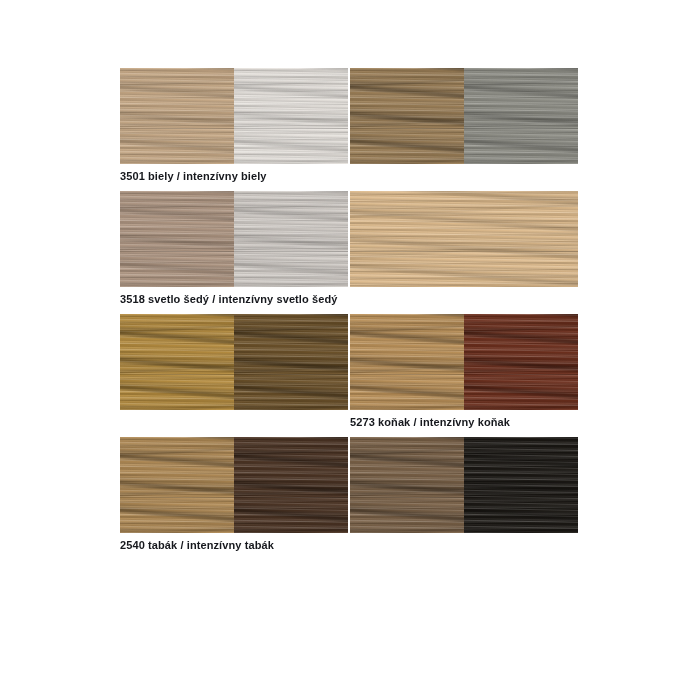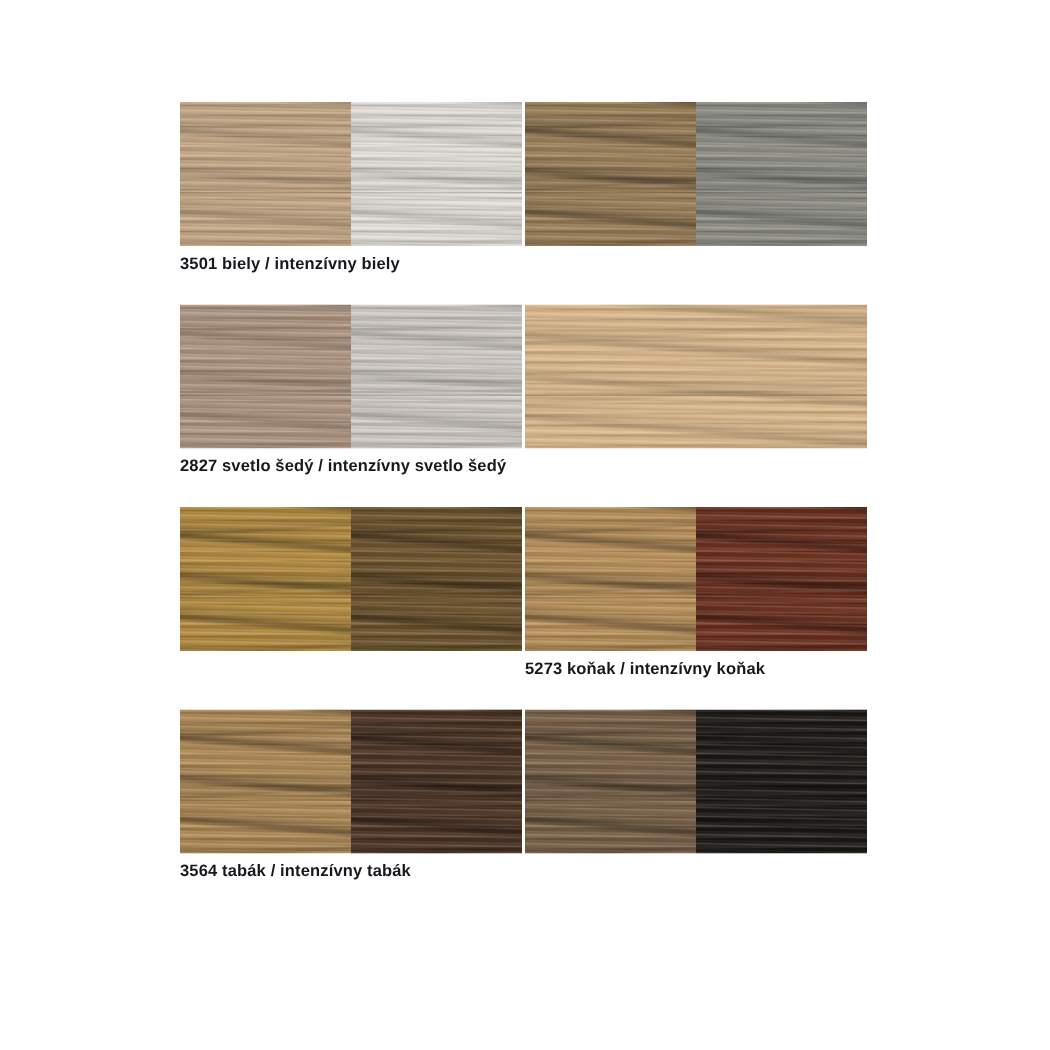--- a/index.html
+++ b/index.html
@@ -113,21 +113,21 @@
     pointer-events: none;
   }
 
   
   .caption {
     font-size: 11px;
     font-weight: bold;
     color: #16181d;
     letter-spacing: 0.1px;
     white-space: nowrap;
-    padding: 6px 0 20px 0;
+    padding: 6px 0 8px 0;
     line-height: 13px;
   }
 </style>
 </head>
 <body>
 
 <div id="chart">
     <div class="row">
       <div class="cell">
         <div class="swatch">
@@ -154,21 +154,21 @@
     <div class="row">
       <div class="cell">
         <div class="swatch">
           <div class="half pale" style="background: rgb(176, 151, 131);">
             <span class="seam"></span>
           </div>
           <div class="half pale" style="background: rgb(210, 205, 200);">
             <span class="seam"></span>
           </div>
         </div>
-        <div class="caption">2827 svetlo šedý / intenzívny svetlo šedý</div>
+        <div class="caption">3518 svetlo šedý / intenzívny svetlo šedý</div>
       </div>
       <div class="cell">
         <div class="swatch">
           <div class="half pale full" style="background: rgb(221, 186, 140);">
             <span class="seam"></span>
           </div>
         </div>
       </div>
     </div>
     <div class="row">
@@ -197,21 +197,21 @@
     <div class="row">
       <div class="cell">
         <div class="swatch">
           <div class="half deep" style="background: rgb(176, 138, 85);">
             <span class="seam"></span>
           </div>
           <div class="half deep" style="background: rgb(75, 51, 35);">
             <span class="seam"></span>
           </div>
         </div>
-        <div class="caption">3564 tabák / intenzívny tabák</div>
+        <div class="caption">2540 tabák / intenzívny tabák</div>
       </div>
       <div class="cell">
         <div class="swatch">
           <div class="half deep" style="background: rgb(122, 97, 71);">
             <span class="seam"></span>
           </div>
           <div class="half mild" style="background: rgb(27, 24, 20);">
             <span class="seam"></span>
           </div>
         </div>

